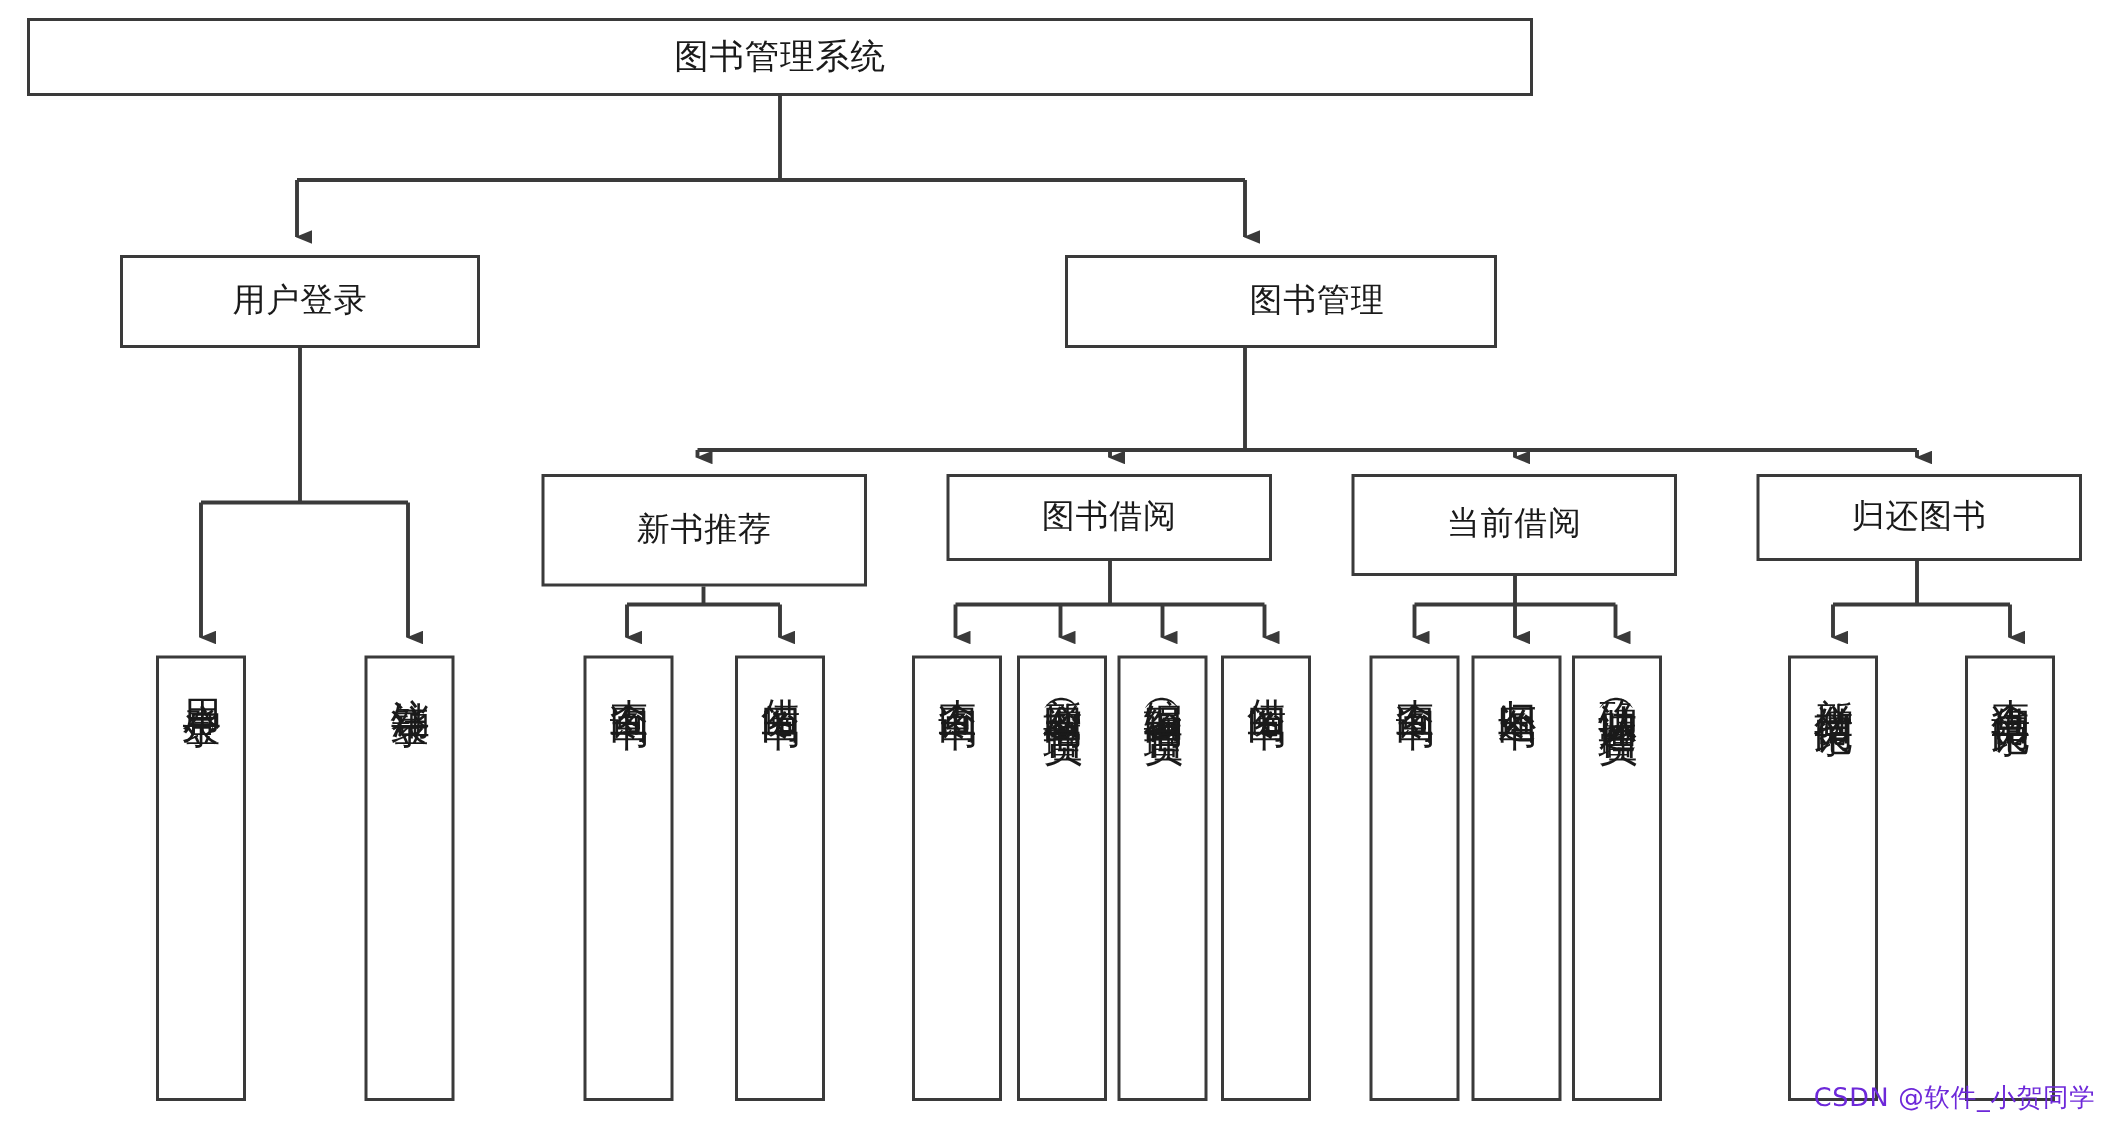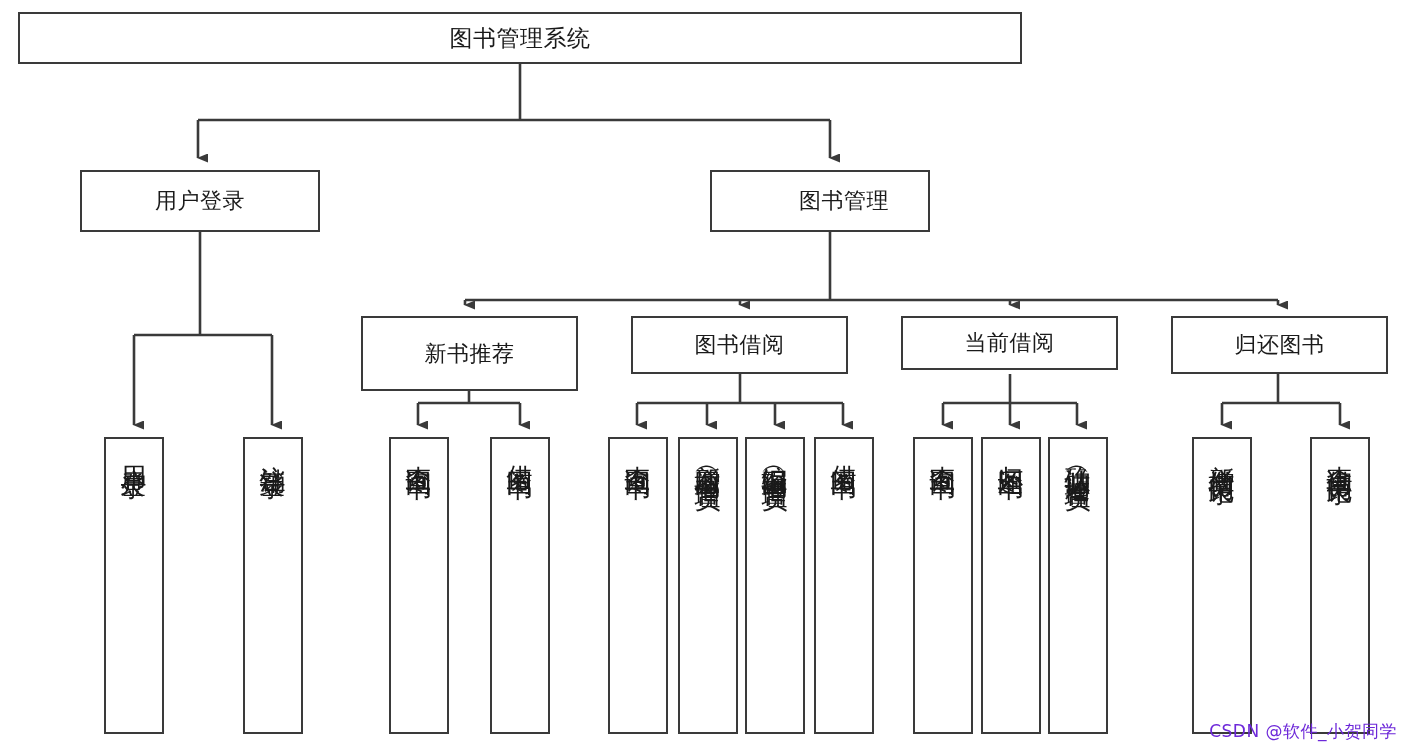--- a/index.html
+++ b/index.html
@@ -124,33 +124,33 @@
   </svg>
 
   <div class="node h root" style="left:18px;  top:12px;  width:1004px; height:52px;">
     <span class="lbl">图书管理系统</span>
   </div>
 
   <div class="node h" style="left:80px;  top:170px; width:240px; height:62px;">
     <span class="lbl">用户登录</span>
   </div>
 
-  <div class="node h" style="left:710px; top:170px; width:220px; height:62px;padding-left:48px;">
+  <div class="node h" style="left:710px; top:170px; width:288px; height:62px;padding-left:48px;">
     <span class="lbl">图书管理</span>
   </div>
 
   <div class="node h" style="left:361px;  top:316px; width:217px; height:75px;">
     <span class="lbl">新书推荐</span>
   </div>
 
   <div class="node h" style="left:631px;  top:316px; width:217px; height:58px;">
     <span class="lbl">图书借阅</span>
   </div>
 
-  <div class="node h" style="left:901px;  top:316px; width:217px; height:54px;">
+  <div class="node h" style="left:901px;  top:316px; width:217px; height:68px;">
     <span class="lbl">当前借阅</span>
   </div>
 
   <div class="node h" style="left:1171px; top:316px; width:217px; height:58px;">
     <span class="lbl">归还图书</span>
   </div>
 
   <div class="node v" style="left:104px; top:437px; width:60px; height:297px;">
     <span class="lbl">用户登录</span>
   </div>

